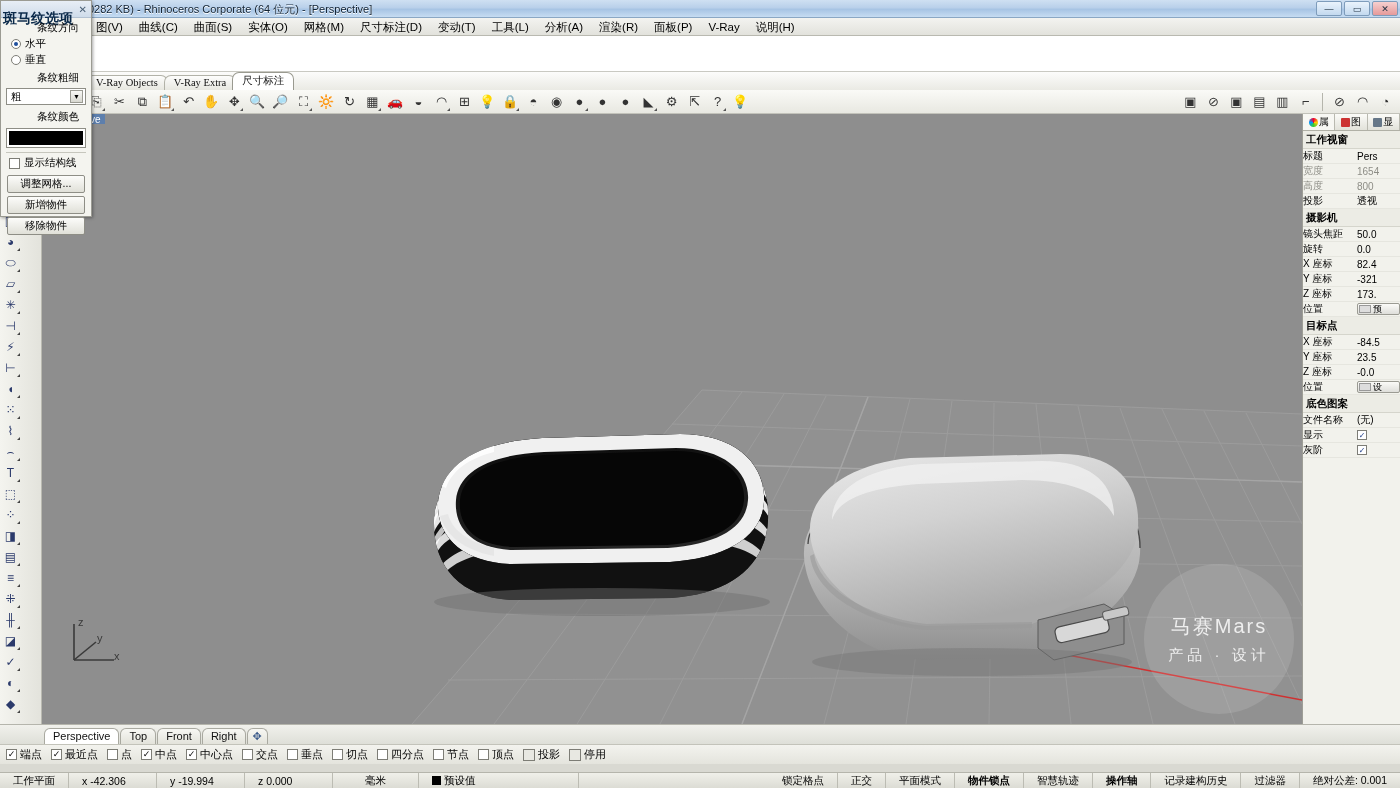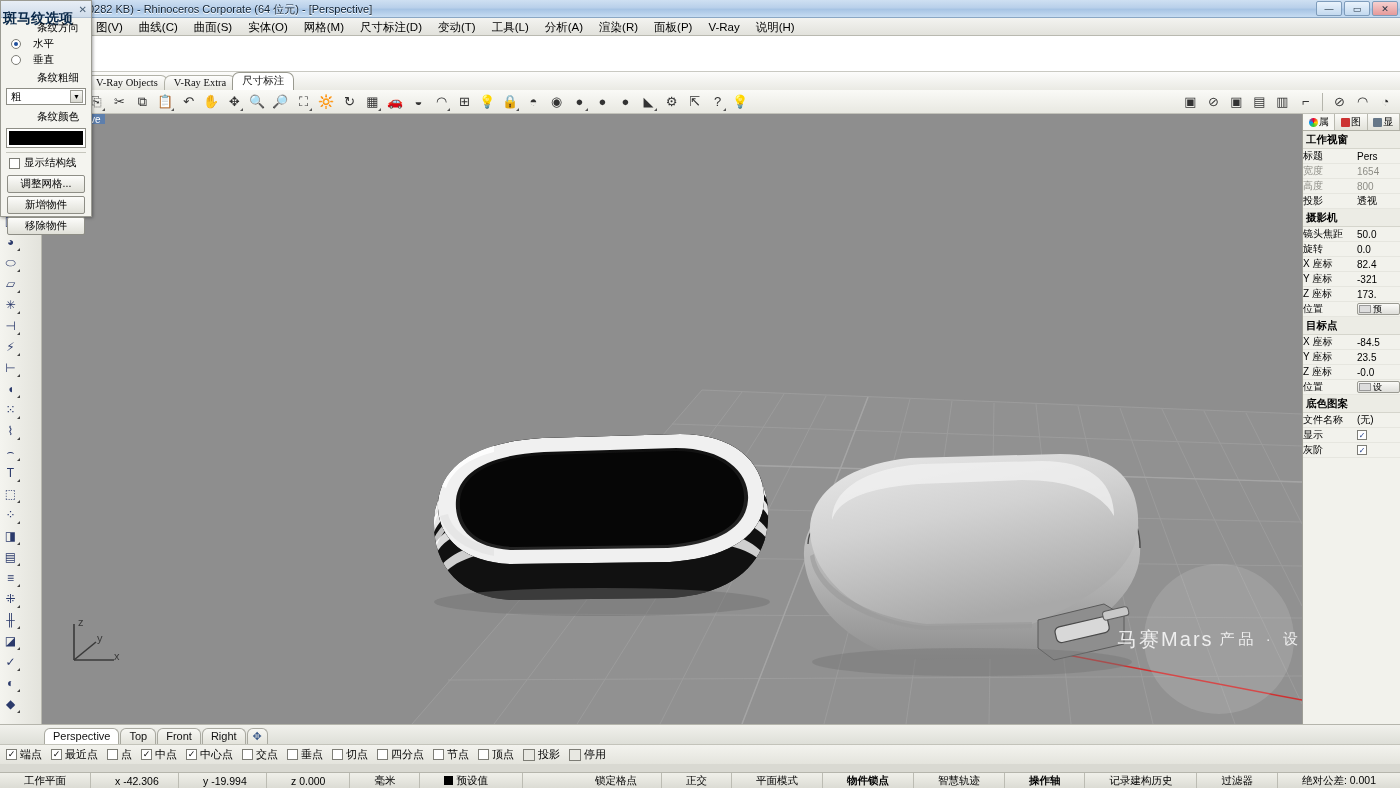--- a/index.html
+++ b/index.html
@@ -68,21 +68,21 @@
     display:flex; flex-wrap:wrap; align-content:flex-start; padding-top:2px;}
   .lic { width:21px; height:21px; display:flex; align-items:center; justify-content:center;
     position:relative; font-size:12px; color:#2b3a6b; }
   .lic .corner { position:absolute; right:1px; bottom:1px; width:0; height:0;
      border-left:3px solid transparent; border-bottom:3px solid #444; }
 
   
   .viewport { position:absolute; left:42px; top:124px; width:1260px; height:600px;
     background:#8e8e8e; overflow:hidden; }
   .watermark { position:absolute; right:8px; bottom:10px; width:150px; height:150px;
-    border-radius:50%; background:rgba(255,255,255,0.12); display:flex; 
+    border-radius:50%; background:rgba(255,255,255,0.12); display:flex; flex-direction:column;
     align-items:center; justify-content:center; gap:6px; }
   .watermark .w1 { font-size:20px; color:rgba(255,255,255,0.82); letter-spacing:2px;
      white-space:nowrap; }
   .watermark .w2 { font-size:15px; color:rgba(255,255,255,0.82); letter-spacing:4px;
      white-space:nowrap; }
   .axisgiz { position:absolute; left:24px; bottom:58px; width:60px; height:50px; color:#3a3a3a;
      font-size:10px; }
 
   
   .rpanel { position:absolute; left:1302px; top:114px; width:98px; height:610px;
@@ -121,37 +121,37 @@
   .os { display:flex; align-items:center; gap:3px; font-size:11px; margin-right:9px; color:#000; }
   .osbox { width:11px; height:11px; border:1px solid #7d7d76; background:#fff;
     display:flex; align-items:center; justify-content:center; font-size:9px; color:#000;
     line-height:1; }
   .osbox.big { width:12px; height:12px; background:#e8e8e2; }
 
   
   .status { position:absolute; left:0; top:772px; width:1400px; height:16px;
     background:linear-gradient(to bottom,#f0f0ea,#dcdcd4); border-top:1px solid #b5b5ac;
     display:flex; align-items:center; font-size:10.5px; }
-  .st { padding:0 24px; height:16px; display:flex; align-items:center; border-right:1px solid #bcbcb3;
+  .st { padding:0 13px; height:16px; display:flex; align-items:center; border-right:1px solid #bcbcb3;
      white-space:nowrap; color:#000; }
   .st.bold { font-weight:bold; }
   .st .sw { width:9px; height:9px; background:#000; margin-right:3px; display:inline-block; }
 
   
   .zdlg { position:absolute; left:0; top:0; width:92px; height:217px; background:#f4f4ef;
     border:1px solid #9b9b93; box-shadow:1px 1px 3px rgba(0,0,0,.35); z-index:50; }
   .zdlg .zt { height:17px; background:linear-gradient(to bottom,#e8eef6,#cfdcea);
     border-bottom:1px solid #b3c2d2; display:flex; align-items:center;
     padding:0 2px; justify-content:space-between; }
   .zdlg .ztt { font-size:14px; font-weight:bold; color:#0b2a4a; white-space:nowrap;margin-top:20px; }
   .zdlg .ztc { font-size:10px; color:#4a6076; padding-right:2px; }
   .zsec { font-size:10.5px; color:#000; padding:3px 4px 1px 4px; position:relative;margin-left:32px; }
   .zsec:after { content:""; position:absolute; left:56px; right:4px; top:11px; height:1px;
     background:#c6c6bd; }
-  .zrad { display:flex; align-items:center; gap:12px; font-size:10.5px; padding:1px 4px 1px 10px; }
+  .zrad { display:flex; align-items:center; gap:4px; font-size:10.5px; padding:1px 4px 1px 10px; }
   .radio { width:10px; height:10px; border-radius:50%; border:1px solid #7d7d76; background:#fff;
     display:flex; align-items:center; justify-content:center; }
   .radio i { width:4px; height:4px; border-radius:50%; background:#1e4f9c; display:block; }
   .zsel { margin:2px 5px; height:17px; border:1px solid #8e8e86; background:#fff;
     display:flex; align-items:center; justify-content:space-between; font-size:10.5px;
     padding:0 2px 0 4px; }
   .zsel .arw { width:13px; height:13px; background:linear-gradient(to bottom,#f8f8f5,#d8d8d0);
     border:1px solid #9b9b93; display:flex; align-items:center; justify-content:center; font-size:7px; }
   .zswatch { margin:3px 5px; height:20px; border:1px solid #8e8e86; background:#fff;
     padding:2px; }

